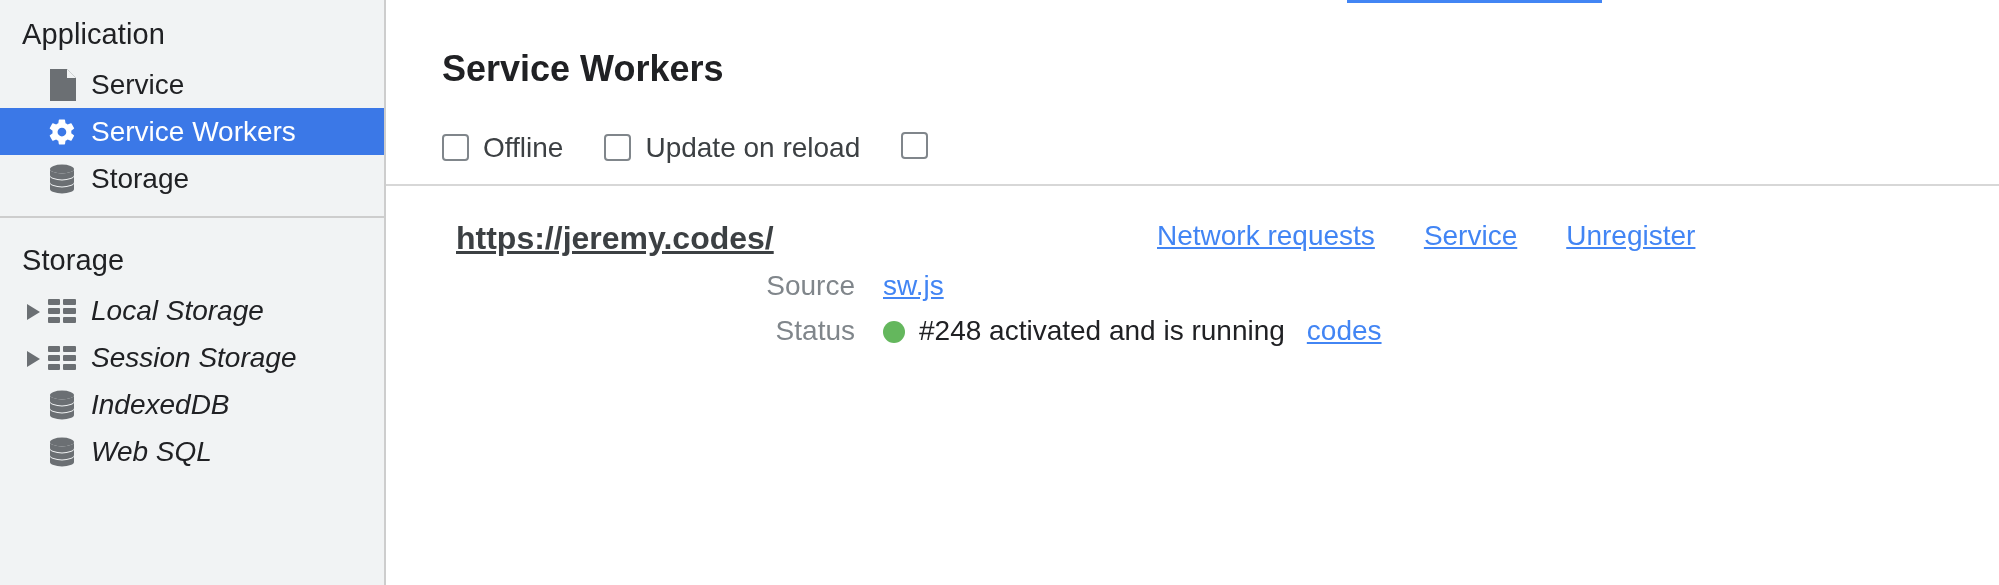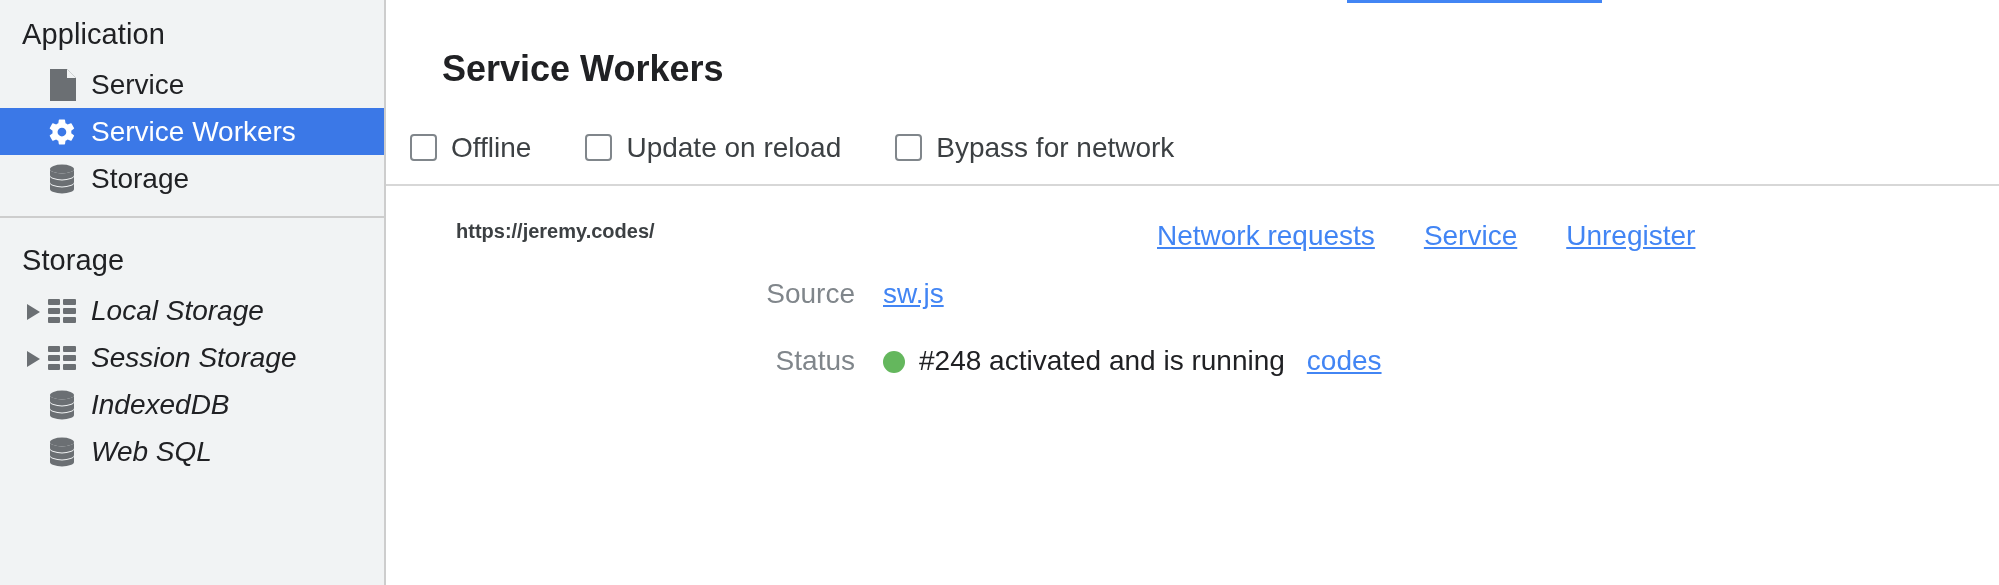--- a/index.html
+++ b/index.html
@@ -114,22 +114,22 @@
     font-size: 36px;
     color: #202124;
     padding: 24px 0 0 56px;
     line-height: 1.15;
     white-space: nowrap;
   }
 
   .toolbar {
     display: flex;
     align-items: flex-start;
-    padding: 18px 0 0 24px;
-    gap: 16px;
+    padding: 18px 0 0 56px;
+    gap: 3px;
   }
   .cb-group {
     display: flex;
     align-items: center;
     margin-right: 38px;
     white-space: nowrap;
   }
   .cb-box {
     width: 27px; height: 27px;
     border: 2px solid #80868b;
@@ -156,44 +156,45 @@
     position: relative;
   }
   .reg-row-top {
     display: flex;
     align-items: baseline;
     padding-left: 70px;
     padding-right: 0px;
     position: relative;
   }
   .reg-url {
-    font-size: 20px;
+    font-size: 32px;
     font-weight: bold;
     color: #3c4043;
     white-space: nowrap;
+    text-decoration: underline;
   }
   .reg-actions {
     position: absolute;
     left: 771px;
     top: 0;
     display: flex;
     gap: 49px;
     white-space: nowrap;
   }
   .link {
     color: #4285f4;
     text-decoration: underline;
     font-size: 28px;
     cursor: pointer;
   }
 
   .field-row {
     display: flex;
     align-items: center;
-    margin-top: 35px;
+    margin-top: 13px;
   }
   .field-label {
     width: 497px;
     flex: 0 0 497px;
     text-align: right;
     font-size: 28px;
     color: #80868b;
     padding-right: 28px;
     white-space: nowrap;
   }
@@ -337,21 +338,20 @@
       <label class="cb-group">
         <span class="cb-box"></span>
         <span class="cb-label">Offline</span>
       </label>
       <label class="cb-group">
         <span class="cb-box"></span>
         <span class="cb-label">Update on reload</span>
       </label>
       <label class="cb-group">
         <span class="cb-box"></span>
-        <span class="cb-label">Bypass for network</span>
       </label>
     </div>
 
     <div class="toolbar-rule"></div>
 
     <div class="reg">
 
       <div class="reg-row-top">
         <span class="reg-url">https://jeremy.codes/</span>
         <span class="reg-actions">

